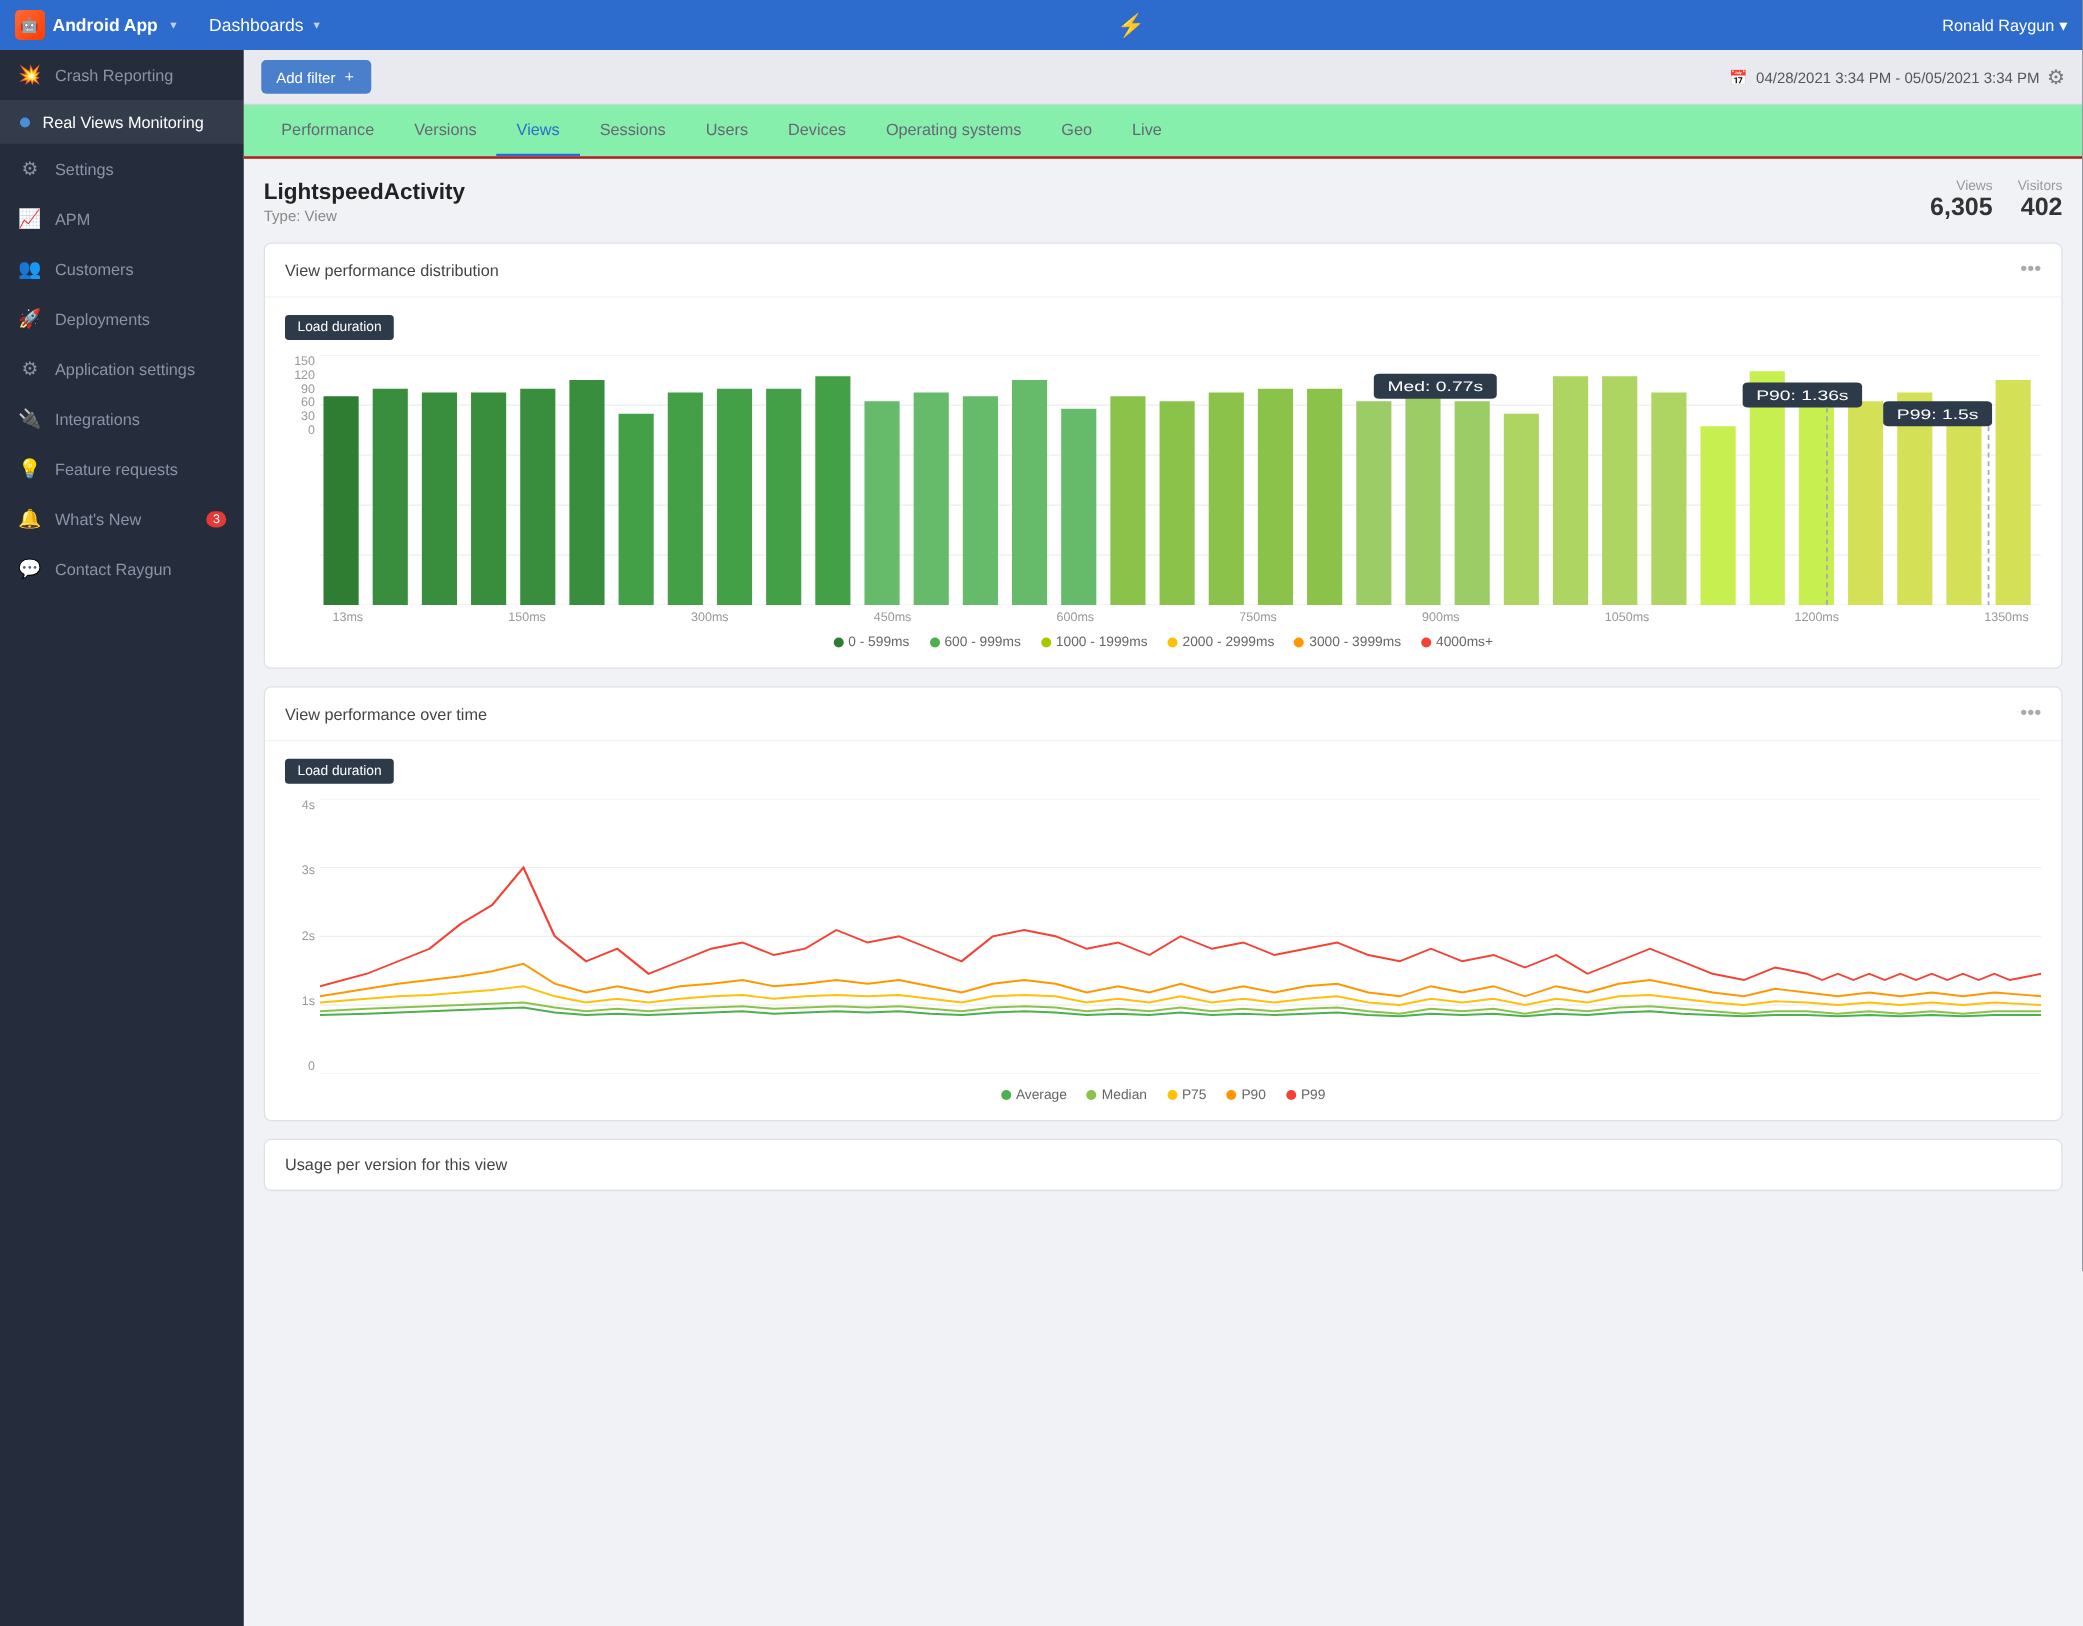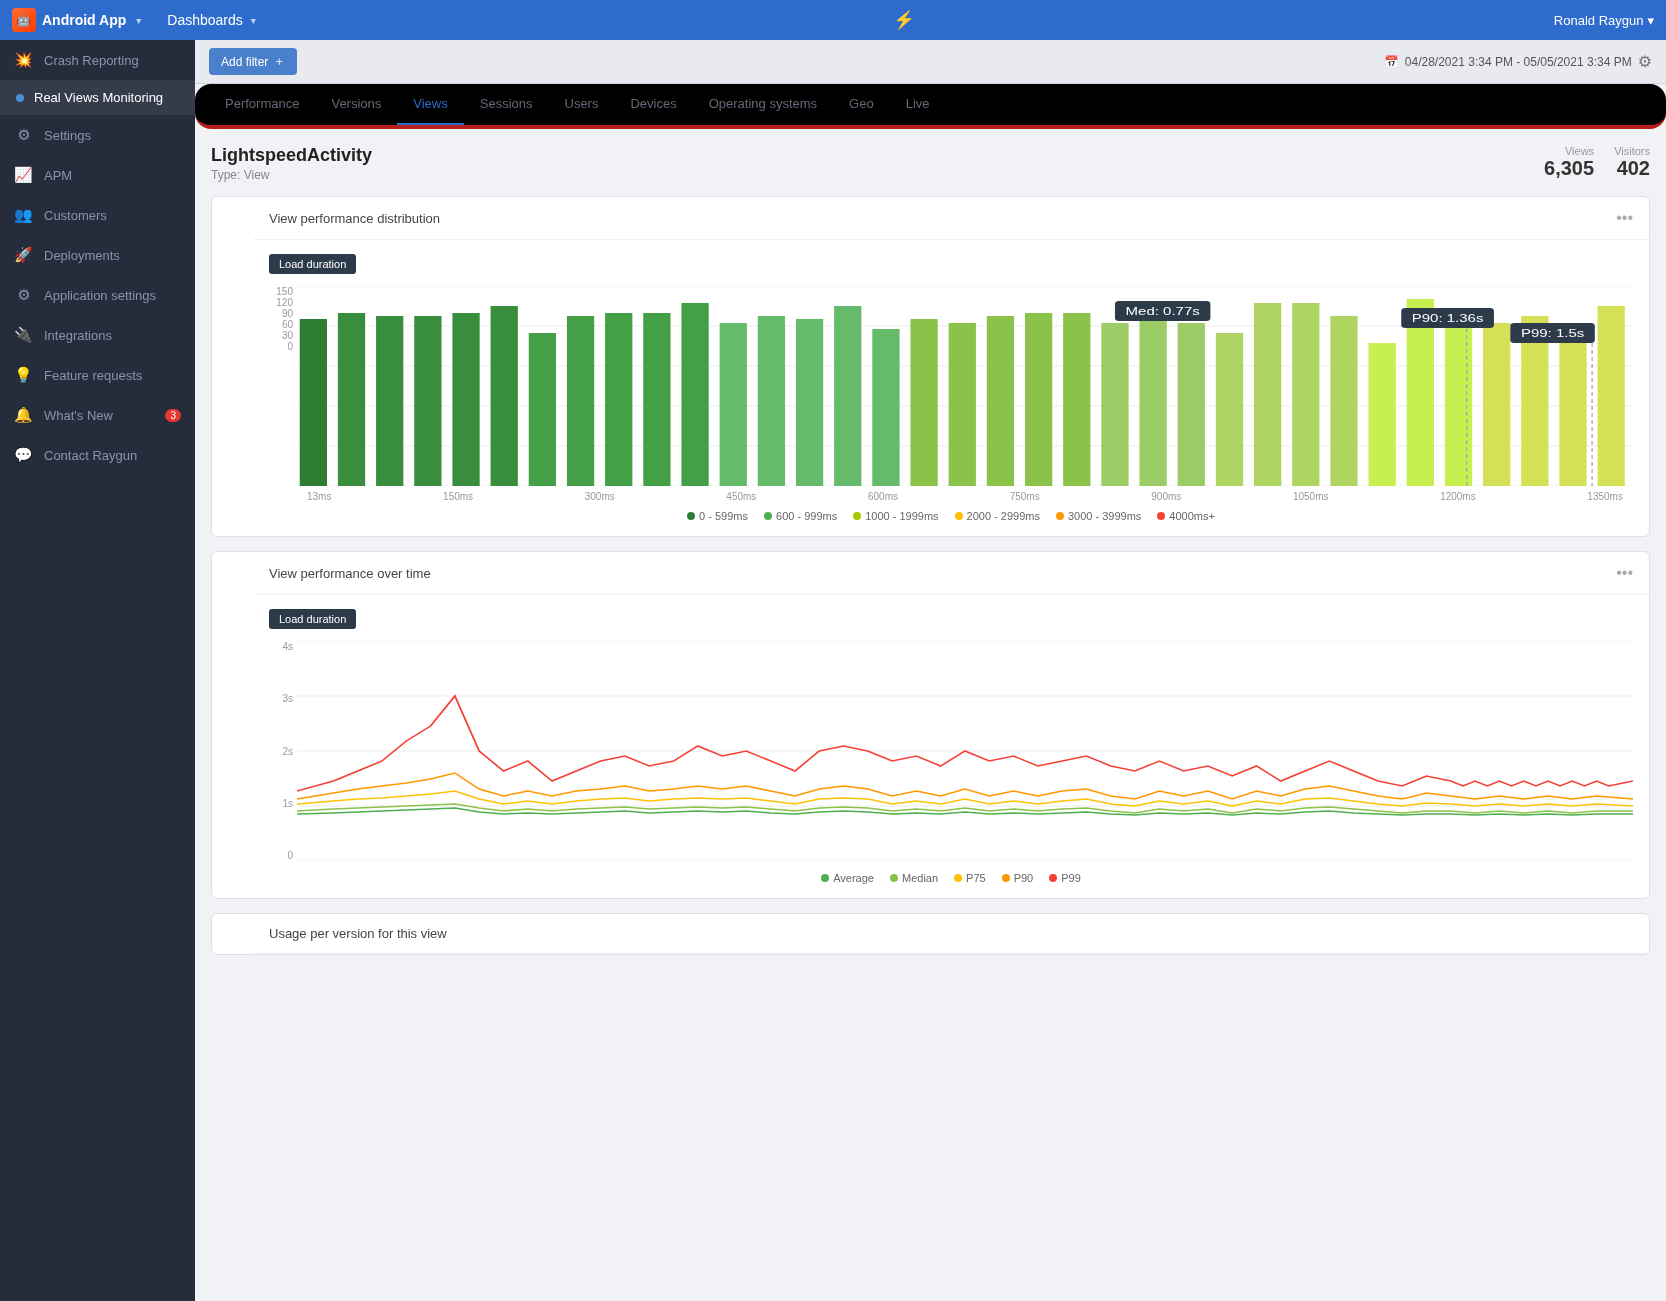--- a/index.html
+++ b/index.html
@@ -30,38 +30,38 @@
     .content { flex: 1; background: #f0f2f5; overflow-y: auto; display: flex; flex-direction: column; }
 
     
     .filter-bar { background: #e8eaf0; padding: 8px 14px; display: flex; align-items: center; justify-content: space-between; border-bottom: 1px solid #d0d4de; flex-shrink: 0; }
     .add-filter-btn { background: #4a7fcb; color: white; border: none; padding: 5px 12px; border-radius: 4px; font-size: 12px; display: flex; align-items: center; gap: 5px; cursor: pointer; }
     .date-range { display: flex; align-items: center; gap: 6px; color: #555; font-size: 12px; }
     .date-range .cal-icon { color: #777; }
     .settings-gear { color: #777; cursor: pointer; font-size: 16px; }
 
     
-    .tabs { background: #000000; border-bottom: 4px solid #b91c1c; padding: 0 14px; display: flex; gap: 0; flex-shrink: 0; border-radius: 16px; }
+    .tabs { background: #86efac; border-bottom: 2px solid #b91c1c; padding: 0 14px; display: flex; gap: 0; flex-shrink: 0; }
     .tab { padding: 12px 16px; font-size: 13px; color: #667; cursor: pointer; border-bottom: 2px solid transparent; }
     .tab.active { color: #2d6bcd; border-bottom-color: #2d6bcd; font-weight: 500; }
 
     
     .page-body { padding: 16px; flex: 1; }
 
     
     .page-header { display: flex; align-items: flex-start; justify-content: space-between; margin-bottom: 14px; }
     .page-title-block .page-title { font-size: 18px; color: #222; font-weight: 600; }
     .page-title-block .page-subtitle { font-size: 12px; color: #888; margin-top: 2px; }
     .stats-block { display: flex; gap: 20px; }
     .stat { text-align: right; }
     .stat .stat-label { font-size: 11px; color: #999; }
     .stat .stat-value { font-size: 20px; color: #333; font-weight: 600; }
 
     
-    .card { background: white; border-radius: 6px; border: 1px solid #dde0e8; margin-bottom: 14px; overflow: hidden; padding-left: 41px; }
+    .card { background: white; border-radius: 6px; border: 1px solid #dde0e8; margin-bottom: 14px; overflow: hidden; }
     .card-header { padding: 12px 16px; display: flex; align-items: center; justify-content: space-between; border-bottom: 1px solid #f0f2f5; }
     .card-title { font-size: 13px; color: #444; font-weight: 500; }
     .card-menu { color: #aaa; cursor: pointer; font-size: 16px; }
     .card-body { padding: 14px 16px; }
 
     
     .load-badge { background: #2d3a4a; color: white; font-size: 11px; padding: 4px 10px; border-radius: 3px; display: inline-block; margin-bottom: 12px; }
 
     
     .chart-container { position: relative; width: 100%; }

